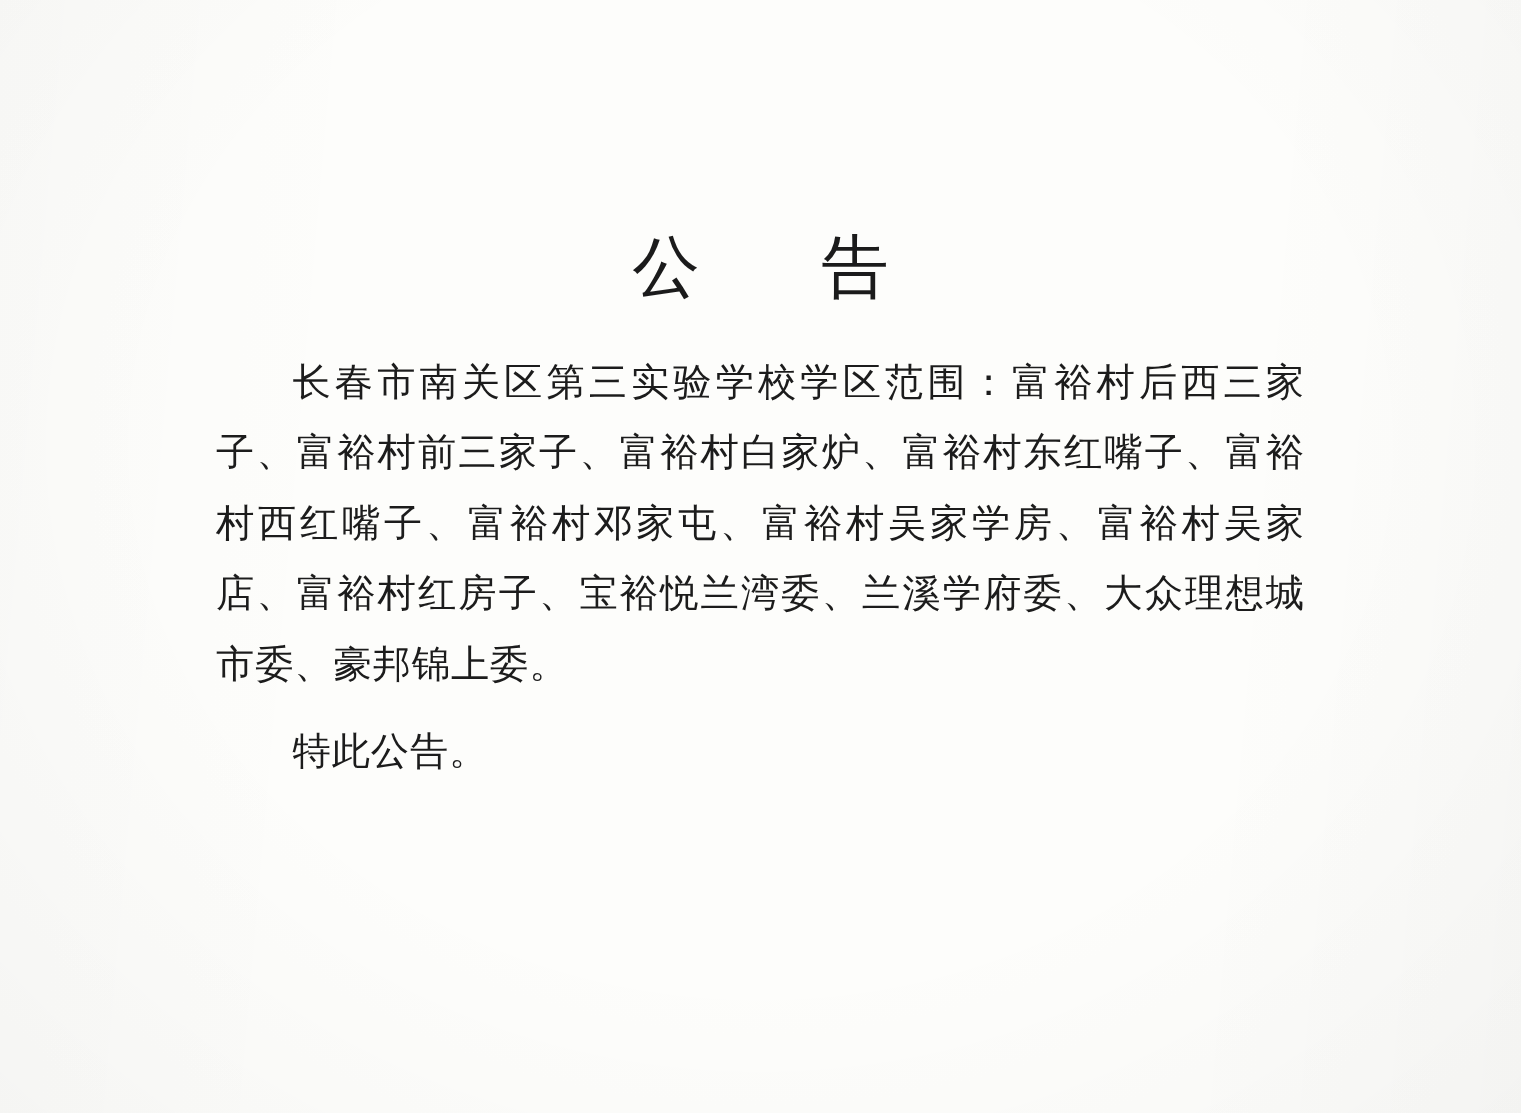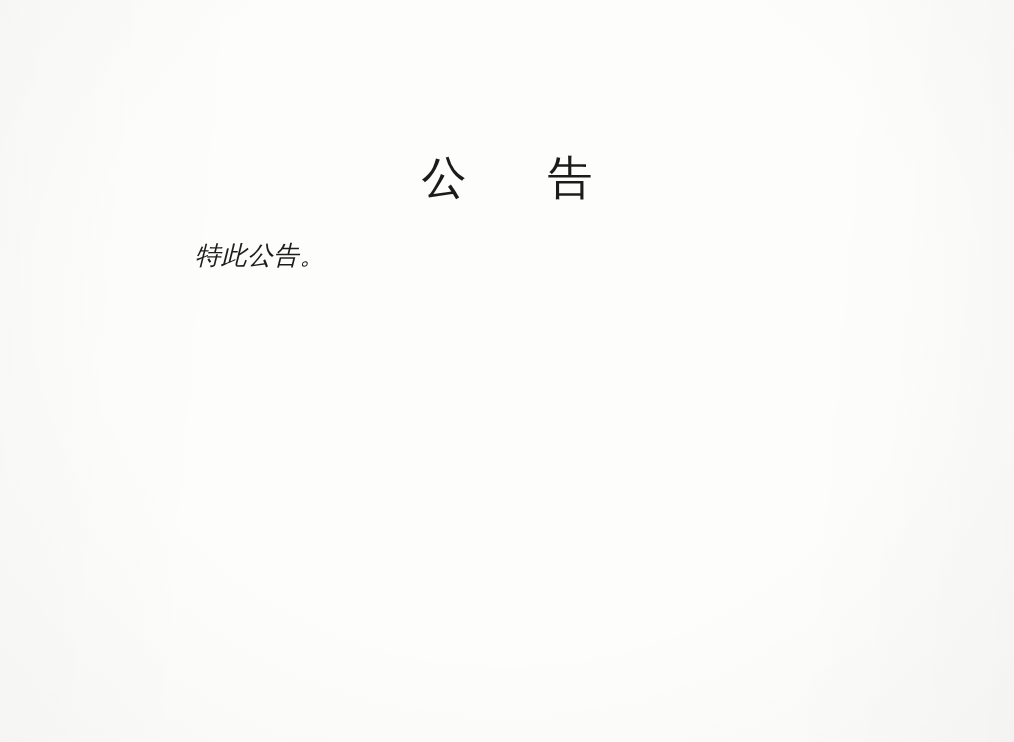--- a/index.html
+++ b/index.html
@@ -61,27 +61,27 @@
     text-align: justify;
     text-justify: inter-character;
     text-indent: 51px;
     margin: 0 0 11px 0;
     letter-spacing: 0.6px;
     font-family: "DejaVu Serif", "Liberation Serif", serif;
   }
 
   .para.last {
     margin-bottom: 0;
-    font-style: italic;
   }
 </style>
 </head>
 <body>
 
 <div class="page">
   <div class="paper-tint"></div>
 
   <h1 class="doc-title">公　告</h1>
 
   <div class="body-block">
+    <p class="para">长春市南关区第三实验学校学区范围：富裕村后西三家子、富裕村前三家子、富裕村白家炉、富裕村东红嘴子、富裕村西红嘴子、富裕村邓家屯、富裕村吴家学房、富裕村吴家店、富裕村红房子、宝裕悦兰湾委、兰溪学府委、大众理想城市委、豪邦锦上委。</p>
     <p class="para last">特此公告。</p>
   </div>
 </div>
 
 </body></html>

